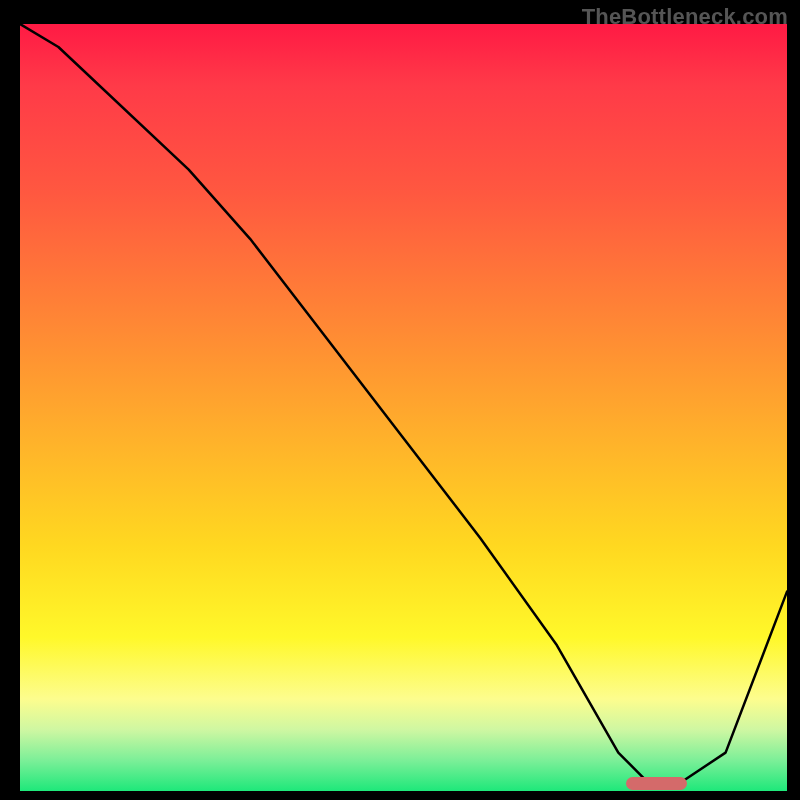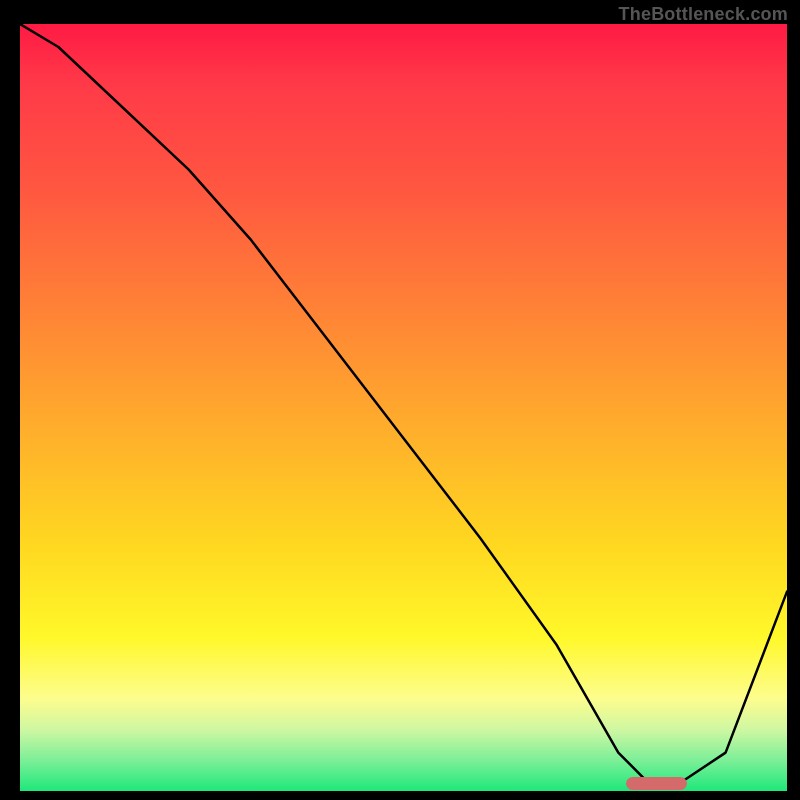--- a/index.html
+++ b/index.html
@@ -9,21 +9,21 @@
     height: 800px;
     background: #000;
     font-family: Arial, Helvetica, sans-serif;
     position: relative;
   }
   .watermark {
     position: absolute;
     top: 4px;
     right: 12px;
     color: #555;
-    font-size: 18px;
+    font-size: 22px;
     font-weight: bold;
     z-index: 10;
     letter-spacing: 0.2px;
   }
   .plot-frame {
     position: absolute;
     left: 20px;
     top: 24px;
     width: 767px;
     height: 767px;

